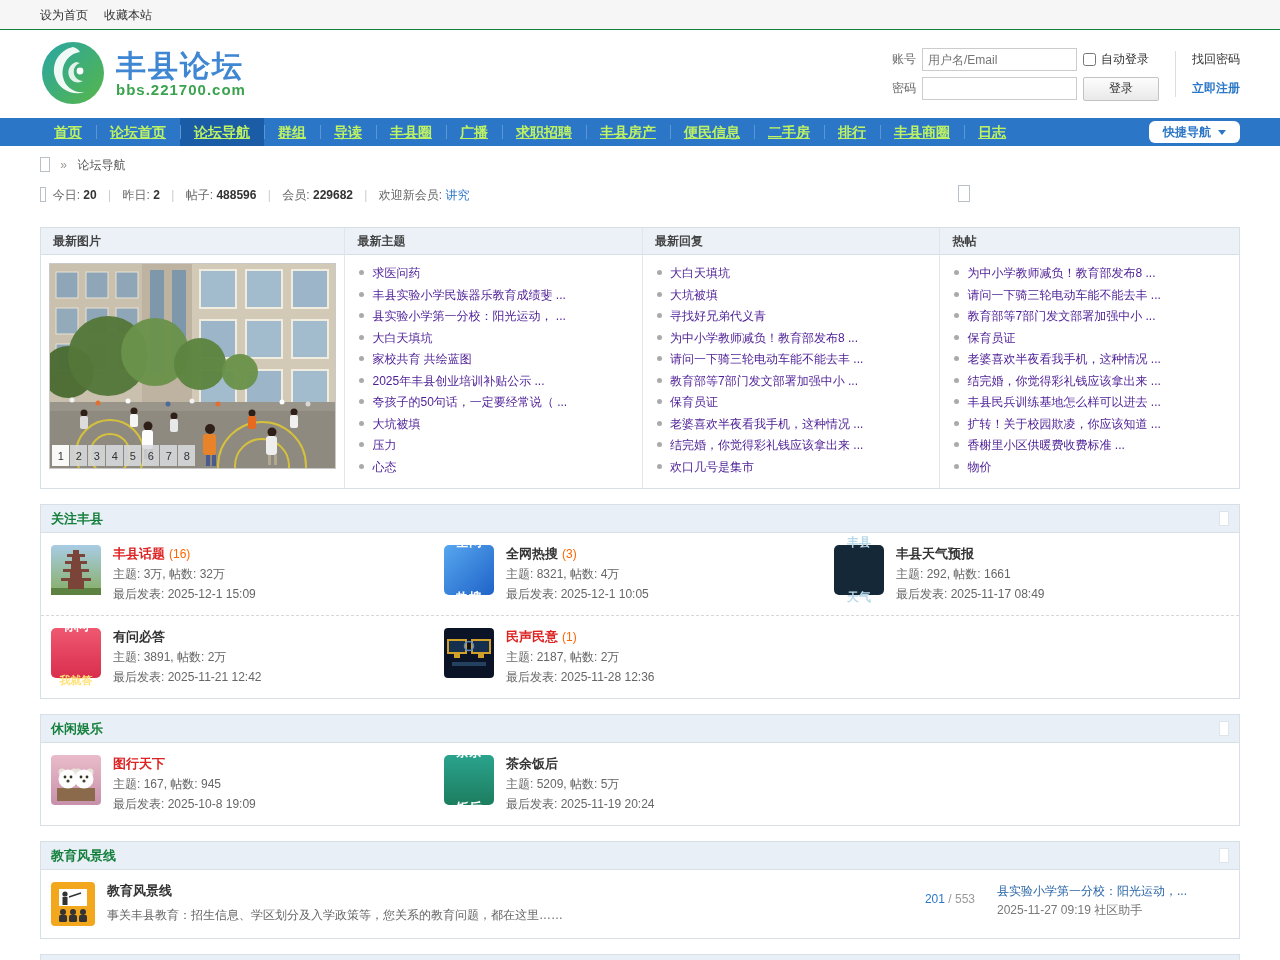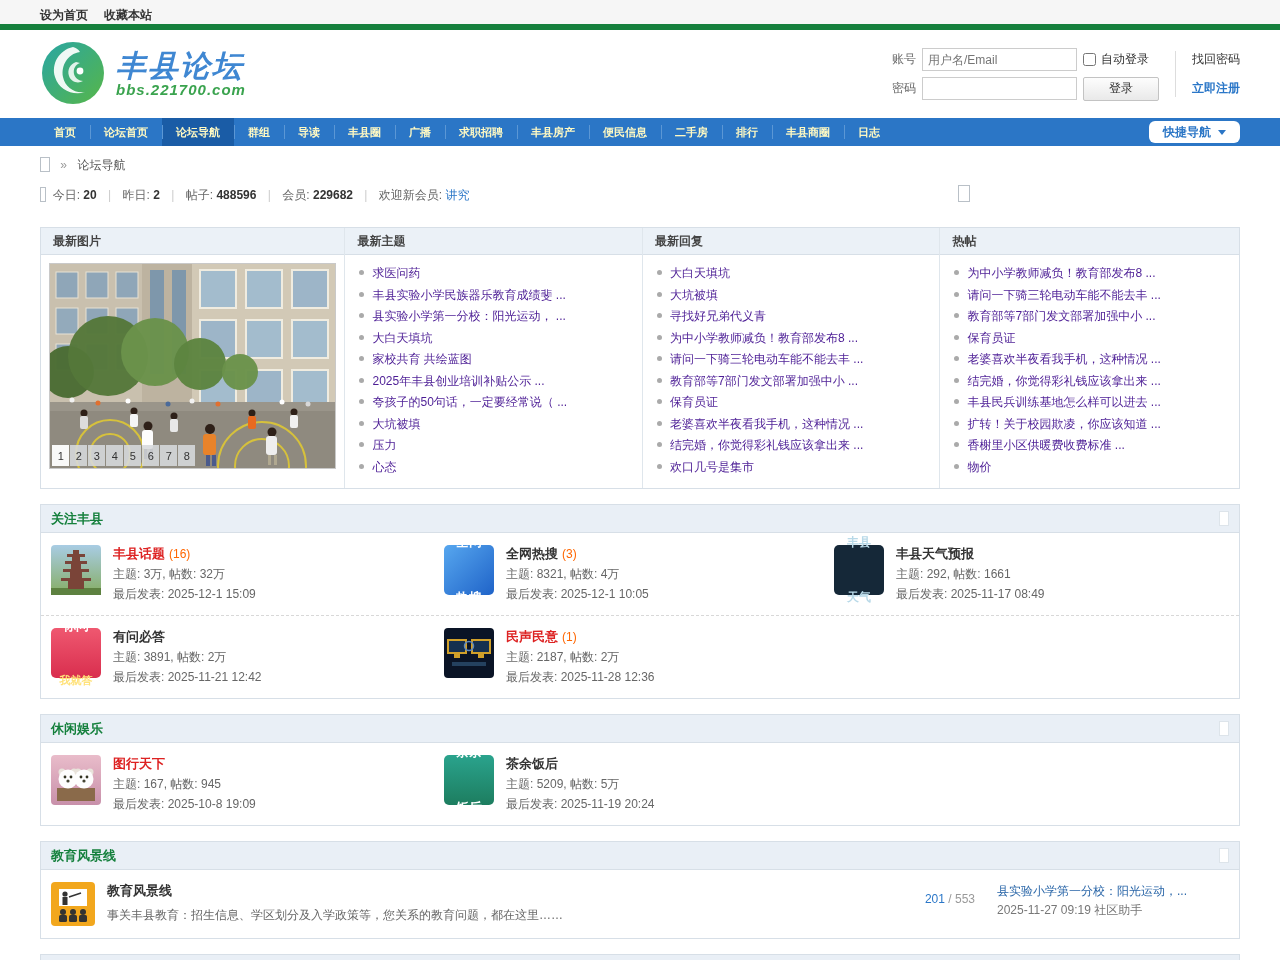--- a/index.html
+++ b/index.html
@@ -3,46 +3,46 @@
 <meta charset="utf-8">
 <style>
   * { margin:0; padding:0; box-sizing:border-box; }
   html,body { width:1280px; }
   body { height:960px; overflow:hidden; background:#fff;
          font-family:"Liberation Sans","DejaVu Sans",sans-serif; font-size:12px; color:#333; }
   a { text-decoration:none; color:#333; cursor:pointer; }
   .wrap { width:1200px; margin:0 auto; }
 
   
-  .topbar { background:#f6f6f6; border-bottom:6px solid #15803d; height:30px;font-weight:bold; }
+  .topbar { background:#f6f6f6; border-bottom:1px solid #15803d; height:30px; }
   .topbar .wrap { display:flex; align-items:center; height:30px; gap:16px; color:#555; }
 
   
   .header { height:88px; }
   .header .wrap { display:flex; align-items:center; height:88px; }
-  .logo { display:flex; align-items:center; gap:10px;font-style:italic; }
+  .logo { display:flex; align-items:center; gap:10px; }
   .logo-text .lt1 { font-size:30px; font-weight:bold; color:#3f87d2; letter-spacing:2px; line-height:30px; }
   .logo-text .lt2 { font-size:15px; font-weight:bold; color:#3aa34e; letter-spacing:1px; }
   .login-area { margin-left:auto; display:flex; align-items:center; }
   .login-form .lrow { display:flex; align-items:center; gap:6px; height:26px; margin:3px 0; color:#666; }
   .login-form input[type=text], .login-form input[type=password] {
       width:155px; height:23px; border:1px solid #ccc; padding:0 5px; font-size:12px; color:#999; }
   .autolabel { display:flex; align-items:center; gap:5px; color:#333; }
   .autolabel input { width:13px; height:13px; }
   .btn-login { width:76px; height:24px; border:1px solid #c3c3c3; border-radius:2px;
       background:linear-gradient(#fdfdfd,#e9e9e9); font-weight:normal; color:#333; font-size:12px; cursor:pointer; }
   .login-links { display:flex; flex-direction:column; gap:12px; border-left:1px solid #ddd;
       margin-left:16px; padding-left:16px; }
   .login-links .reg { color:#2b77c8; font-weight:bold; }
 
   
   .navbar { background:#2b76c6; height:28px; }
   .navbar .wrap { display:flex; align-items:center; height:28px; }
-  .nav-item { color:#fef9c3; font-size:11px; font-weight:bold; padding:0 14px; line-height:28px;
-      position:relative; white-space:nowrap; }
+  .nav-item { color:#bef264; font-size:14px; font-weight:bold; padding:0 14px; line-height:28px;
+      position:relative; white-space:nowrap;text-decoration:underline; }
   .nav-item + .nav-item::before { content:""; position:absolute; left:0; top:7px; width:1px; height:14px; background:#5b97d5; }
   .nav-item.active { background:#1a5ca6; }
   .quicknav { margin-left:auto; background:#fff; color:#2b76c6; font-weight:bold; height:22px;
       padding:0 14px; border-radius:6px; display:flex; align-items:center; gap:7px; }
   .caret { width:0; height:0; border-left:4px solid transparent; border-right:4px solid transparent;
       border-top:5px solid #2b76c6; display:inline-block; }
 
   .tofu { display:inline-block; width:10px; height:15px; border:1px solid #b9c0c7; background:#fff; vertical-align:-3px; }
   .tofu.narrow { width:6px; }
 

